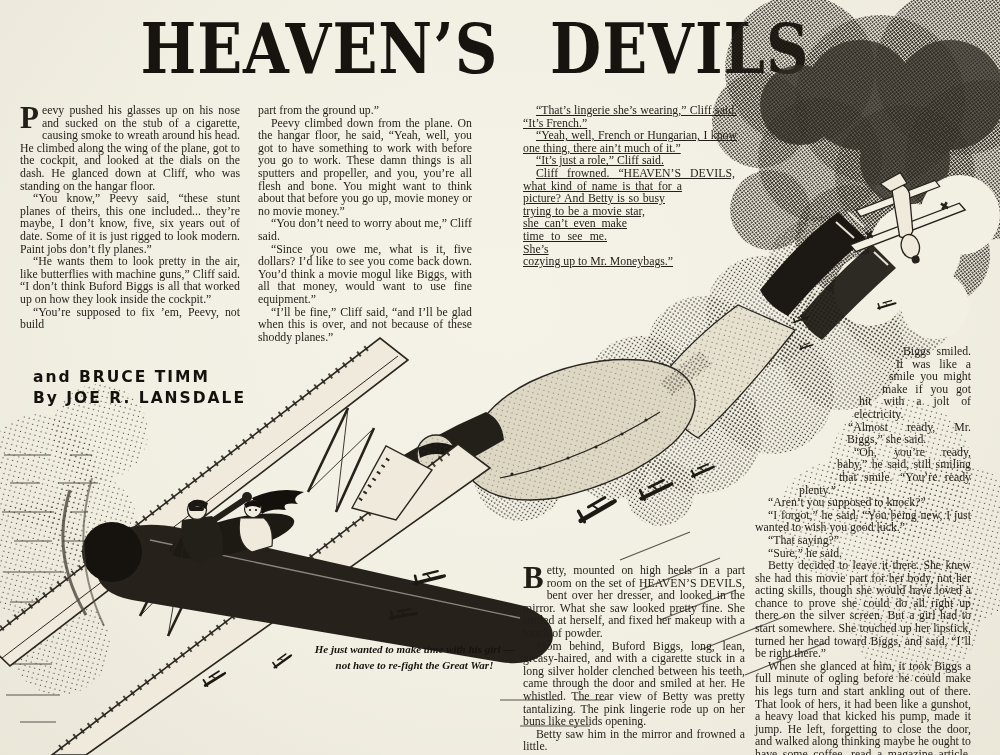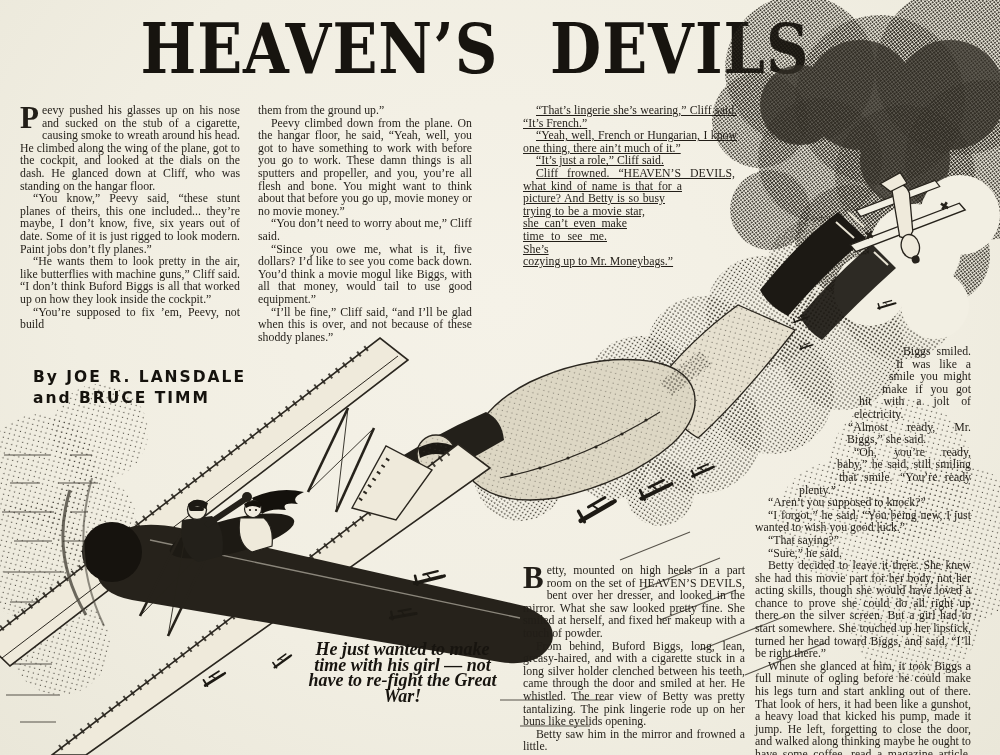--- a/index.html
+++ b/index.html
@@ -23,22 +23,22 @@
     padding:1px 3px 0 0;font-family:"Liberation Serif", serif;
   }
   .fr{float:right;clear:right;height:12.6px;}
   .fl{float:left;clear:left;height:12.6px;}
   .byline{
     position:absolute;left:33px;top:367px;z-index:3;
     font-family:"DejaVu Sans", sans-serif;font-weight:bold;font-size:15.5px;
     letter-spacing:2px;color:#15120d;line-height:21px;white-space:nowrap;
   }
   .pullquote{
-    position:absolute;left:300px;top:642px;width:205px;z-index:3;text-align:center;
-    font-weight:bold;font-style:italic;font-size:18px;line-height:15.6px;color:#17140f;
+    position:absolute;left:312px;top:642px;width:205px;z-index:3;text-align:center;
+    font-weight:bold;font-style:italic;font-size:11px;line-height:15.6px;color:#17140f;
   }
   .illo{position:absolute;left:0;top:0;width:1000px;height:755px;z-index:1;}
 </style>
 </head>
 <body>
 
 <div class="page">
 
   <svg class="illo" viewBox="0 0 1000 755" xmlns="http://www.w3.org/2000/svg" aria-hidden="true">
     <defs>
@@ -256,29 +256,29 @@
   <div class="masthead">HEAVEN’S DEVILS</div>
 
   <div class="col" style="left:20px;top:104px;width:220px;">
     <p class="cont"><span class="dropcap">P</span><span>eevy pushed his glasses up on his nose and sucked on the stub of a cigarette, causing smoke to wreath around his head. He climbed along the wing of the plane, got to the cockpit, and looked at the dials on the dash. He glanced down at Cliff, who was standing on the hangar floor.</span></p>
     <p>“You know,” Peevy said, “these stunt planes of theirs, this one included... they’re maybe, I don’t know, five, six years out of date. Some of it is just rigged to look modern. Paint jobs don’t fly planes.”</p>
     <p>“He wants them to look pretty in the air, like butterflies with machine guns,” Cliff said. “I don’t think Buford Biggs is all that worked up on how they look inside the cockpit.”</p>
     <p>“You’re supposed to fix ’em, Peevy, not build</p>
   </div>
 
   <div class="byline">
+    <div>and BRUCE TIMM</div>
     <div>By JOE R. LANSDALE</div>
-    <div>and BRUCE TIMM</div>
   </div>
 
   <div class="col" style="left:258px;top:104px;width:214px;">
-    <p class="cont">them from the ground up.”</p>
+    <p class="cont">part from the ground up.”</p>
     <p>Peevy climbed down from the plane. On the hangar floor, he said, “Yeah, well, you got to have something to work with before you go to work. These damn things is all sputters and propeller, and you, you’re all flesh and bone. You might want to think about that before you go up, movie money or no movie money.”</p>
     <p>“You don’t need to worry about me,” Cliff said.</p>
-    <p>“Since you owe me, what is it, five dollars? I’d like to see you come back down. You’d think a movie mogul like Biggs, with all that money, would tail to use good equipment.”</p>
+    <p>“Since you owe me, what is it, five dollars? I’d like to see you come back down. You’d think a movie mogul like Biggs, with all that money, would want to use fine equipment.”</p>
     <p>“I’ll be fine,” Cliff said, “and I’ll be glad when this is over, and not because of these shoddy planes.”</p>
   </div>
 
   <div class="col" style="left:523px;top:104px;width:214px;text-decoration:underline;">
     <p>“That’s lingerie she’s wearing,” Cliff said. “It’s French.”</p>
     <p>“Yeah, well, French or Hungarian, I know one thing, there ain’t much of it.”</p>
     <p>“It’s just a role,” Cliff said.</p>
     <p>
       <span class="fr" style="width:2px"></span><span class="fr" style="width:55px"></span><span class="fr" style="width:72px"></span><span class="fr" style="width:92px"></span><span class="fr" style="width:110px"></span><span class="fr" style="width:130px"></span><span class="fr" style="width:158px"></span><span>Cliff frowned. “HEAVEN’S DEVILS, what kind of name is that for a picture? And Betty is so busy trying to be a movie star, she can’t even make time to see me. She’s cozying up to Mr. Moneybags.”</span>
     </p>

